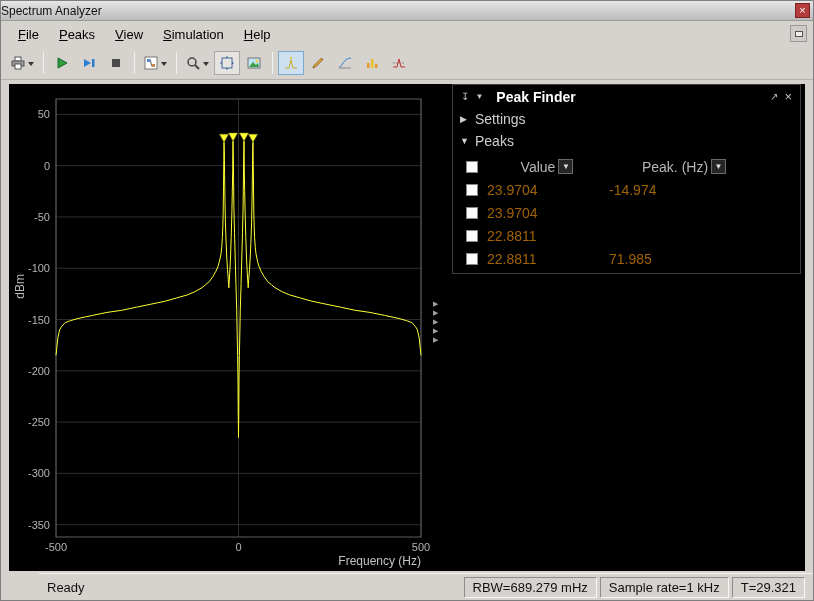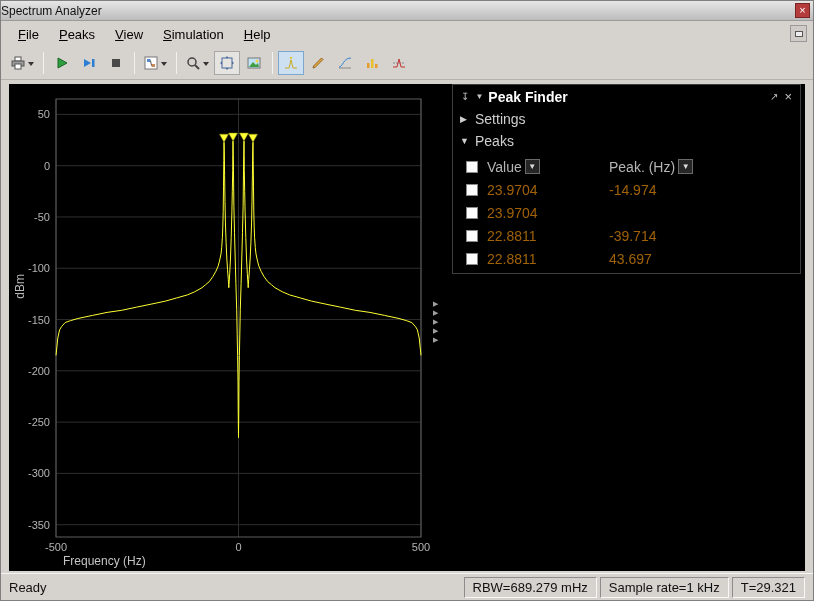--- a/index.html
+++ b/index.html
@@ -66,54 +66,54 @@
     position:absolute; left:8px; top:4px; right:8px; bottom:2px;
     background:#000; overflow:hidden;
   }
   .tick { fill:#b4b4b4; font-size:11px; font-family:"Liberation Sans",sans-serif; }
   .ylabel {
     position:absolute; left:4px; top:190px;
     writing-mode:vertical-rl; transform:rotate(180deg);
     color:#b8b8b8; font-size:12px;
   }
   .xlabel {
-    position:absolute; left:54px; width:365px; top:470px;
-    text-align:left; color:#c4c4c4; font-size:12px;
+    position:absolute; left:47px; width:365px; top:470px;
+    text-align:right; color:#c4c4c4; font-size:12px;
   }
   .splitters {
     position:absolute; left:424px; top:216px;
     display:flex; flex-direction:column; gap:1px;
   }
   .splitters span { color:#9e9e9e; font-size:7px; line-height:8px; }
 
   
   .panel {
     position:absolute; top:0; right:4px; width:349px; height:190px;
     background:#000; border:1px solid #3e3e3e; color:#d9d9d9;
   }
   .panel-header { display:flex; align-items:center; height:23px; padding:0 5px; }
   .picon { color:#c2c2c2; font-size:10px; padding:0 3px; }
-  .panel-title { font-weight:bold; color:#fff; font-size:14px; margin-left:2px; flex:1; }
+  .panel-title { font-weight:bold; color:#fff; font-size:14px; margin-left:10px; flex:1; }
   .section { display:flex; align-items:center; gap:6px; font-size:14px; color:#cfcfcf; padding:3px 7px; }
   .exp { font-size:9px; color:#cfcfcf; width:9px; }
   .ptable { margin:3px 0 0 6px; font-size:14px; }
   .prow { display:grid; grid-template-columns:28px 122px 152px; align-items:center; height:23px; }
-  .headcell { display:flex; align-items:center; justify-content:flex-start; gap:3px; padding-right:2px; color:#b5b5b5; }
+  .headcell { display:flex; align-items:center; justify-content:center; gap:3px; padding-right:2px; color:#b5b5b5; }
   .cellr { text-align:left; padding-right:8px; color:#a16207; }
   .ddbtn {
     width:15px; height:15px; background:#262626; border:1px solid #6a6a6a;
     color:#ddd; font-size:8px; display:flex; align-items:center; justify-content:center;
   }
   .checkbox { width:12px; height:12px; background:#fdfdfd; border:1px solid #8a8a8a; margin-left:7px; }
 
   
   .statusbar {
     height:27px; flex:0 0 27px;
     border-top:1px solid #f5f5f5; box-shadow:0 -1px 0 #a8a5a0;
-    display:flex; align-items:center; padding:0 8px; gap:3px; font-size:13px; color:#111;
+    display:flex; align-items:center; padding:0 8px; gap:3px; font-size:13px; color:#111;margin-left:38px;
   }
   .status-left { flex:1; }
   .sbox {
     border:1px solid; border-color:#8c8c8c #f7f7f7 #f7f7f7 #8c8c8c;
     padding:2px 8px; white-space:nowrap; font-size:13px;
   }
 </style>
 </head>
 <body>
 
@@ -310,26 +310,25 @@
             <span class="cellr">23.9704</span>
             <span class="cellr">-14.974</span>
           </div>
           <div class="prow">
             <span class="checkbox"></span>
             <span class="cellr">23.9704</span>
           </div>
           <div class="prow">
             <span class="checkbox"></span>
             <span class="cellr">22.8811</span>
-            <span class="cellr">-39.714</span>
           </div>
           <div class="prow">
             <span class="checkbox"></span>
             <span class="cellr">22.8811</span>
-            <span class="cellr">43.697</span>
+            <span class="cellr">71.985</span>
           </div>
         </div>
       </div>
     </div>
   </div>
 
   <div class="statusbar">
     <span class="status-left">Ready</span>
     <span class="sbox">RBW=689.279 mHz</span>
     <span class="sbox">Sample rate=1 kHz</span>

